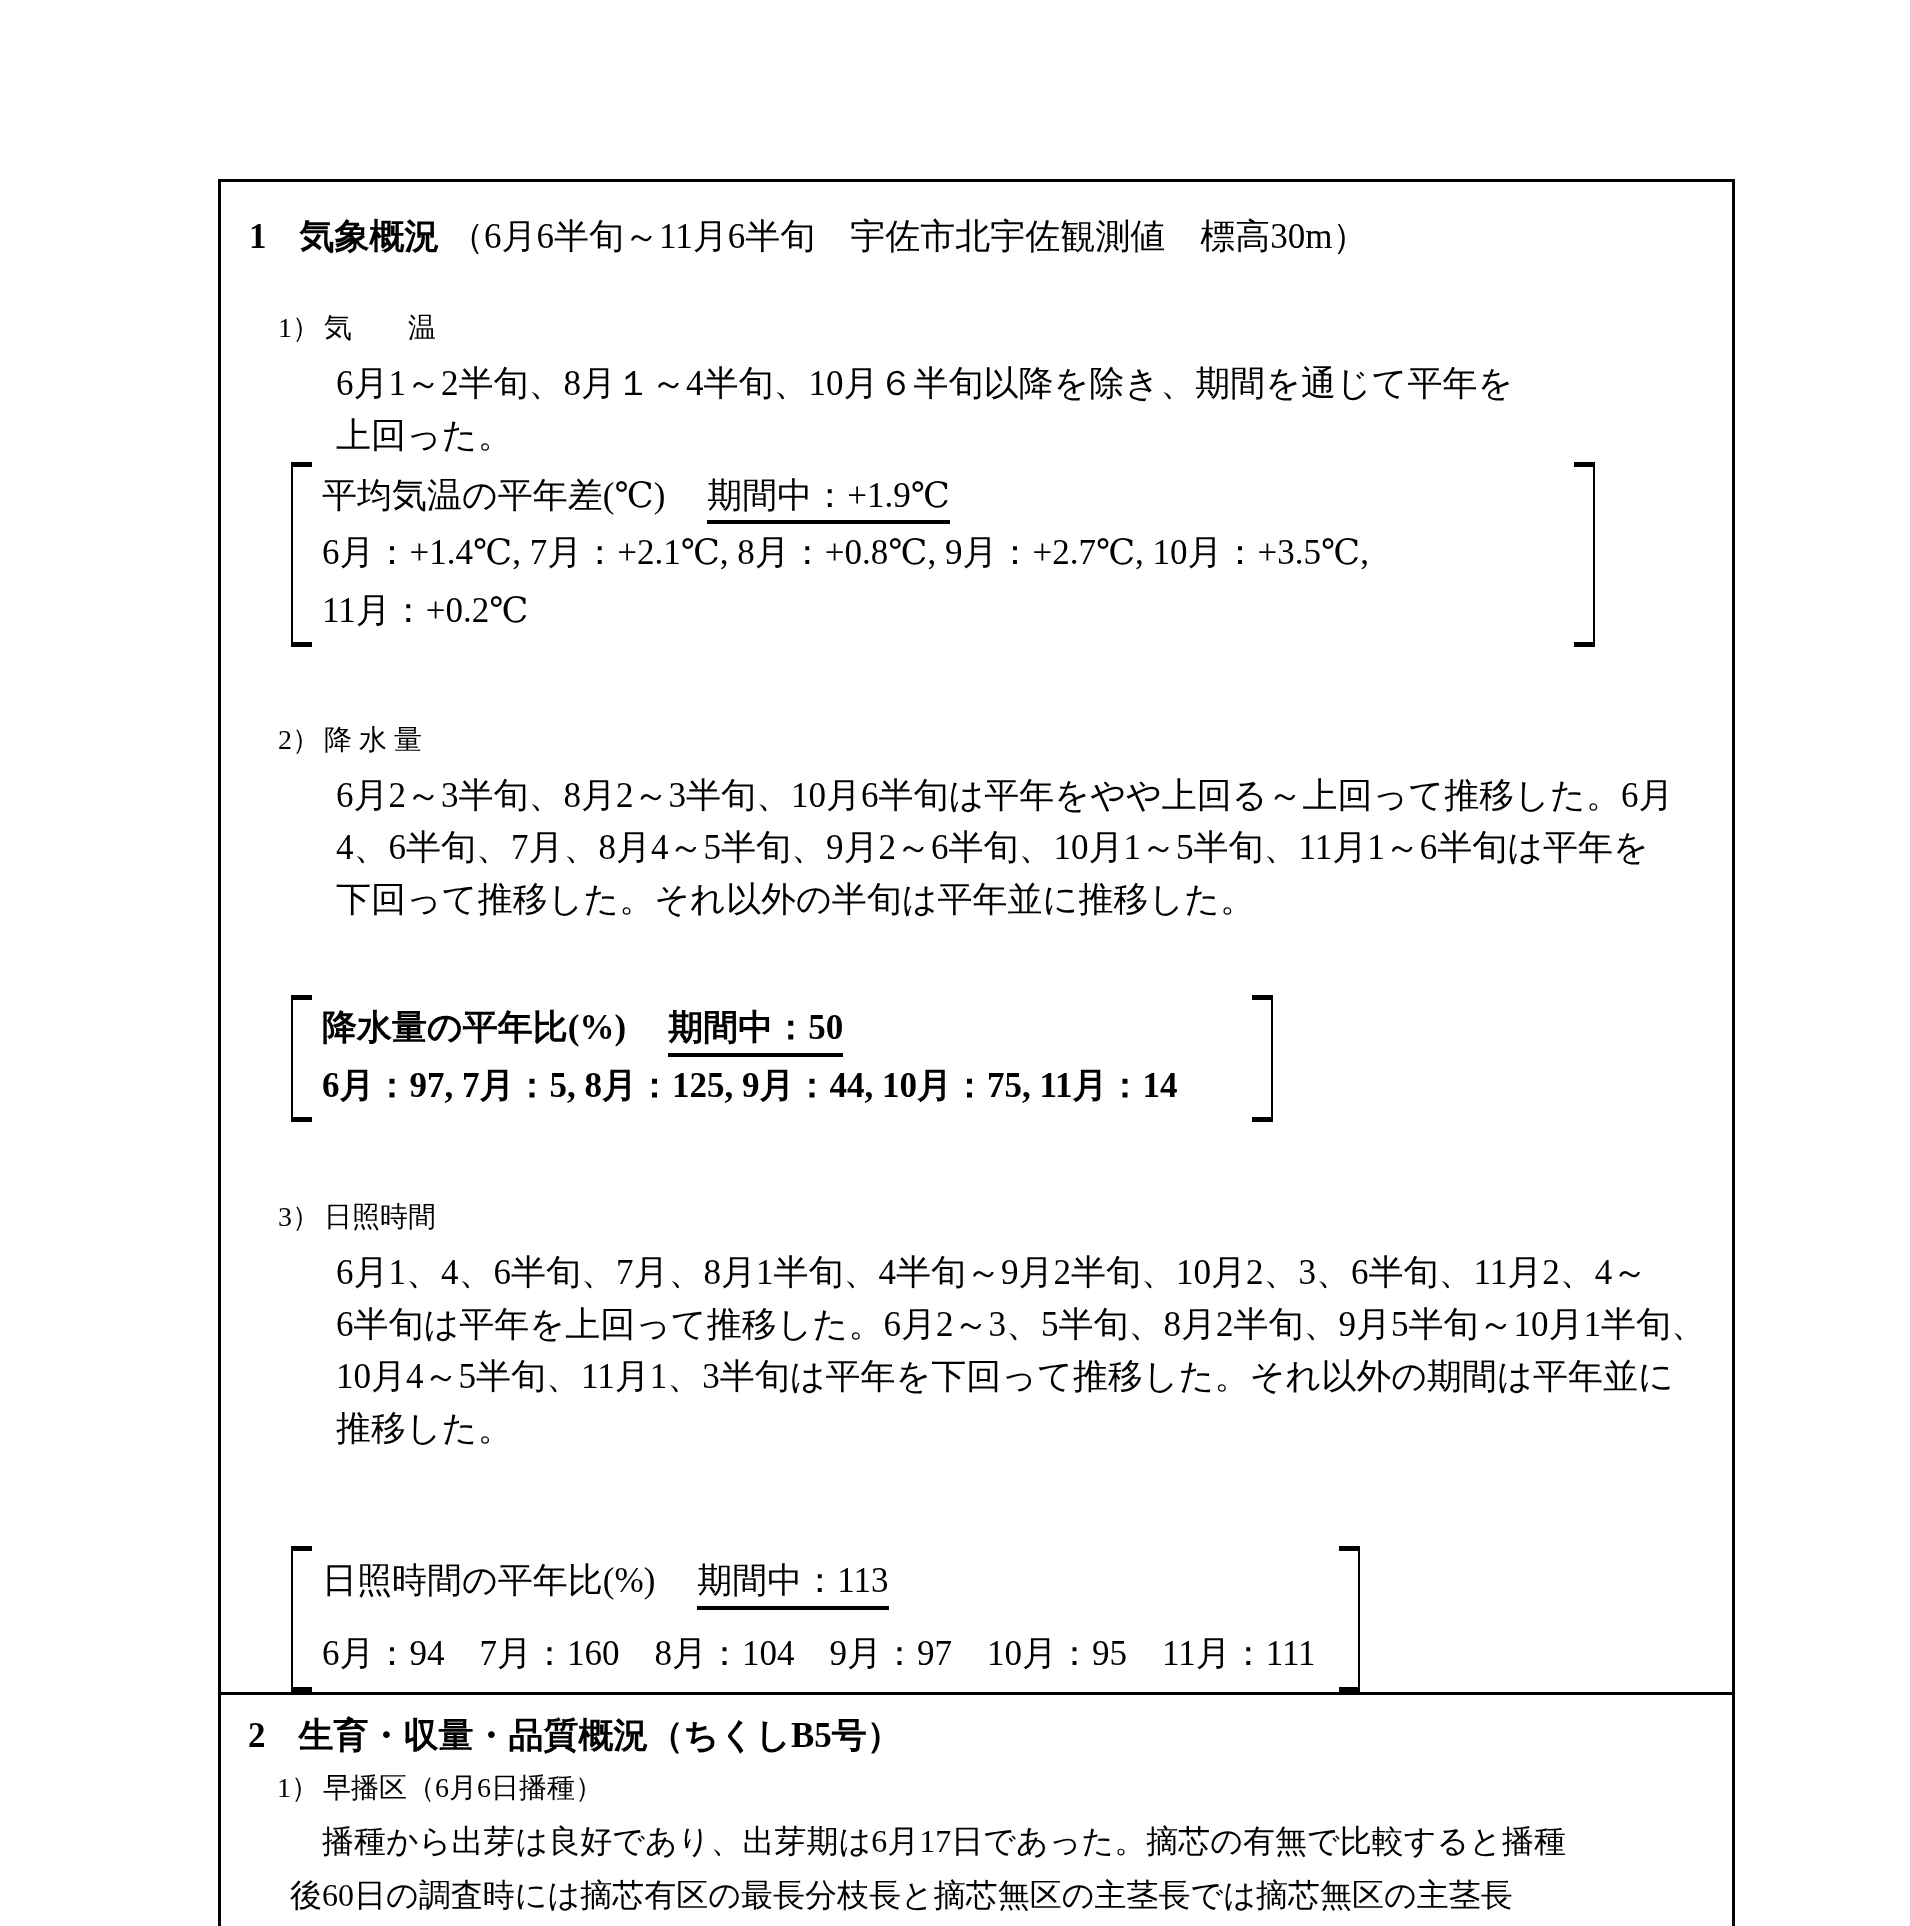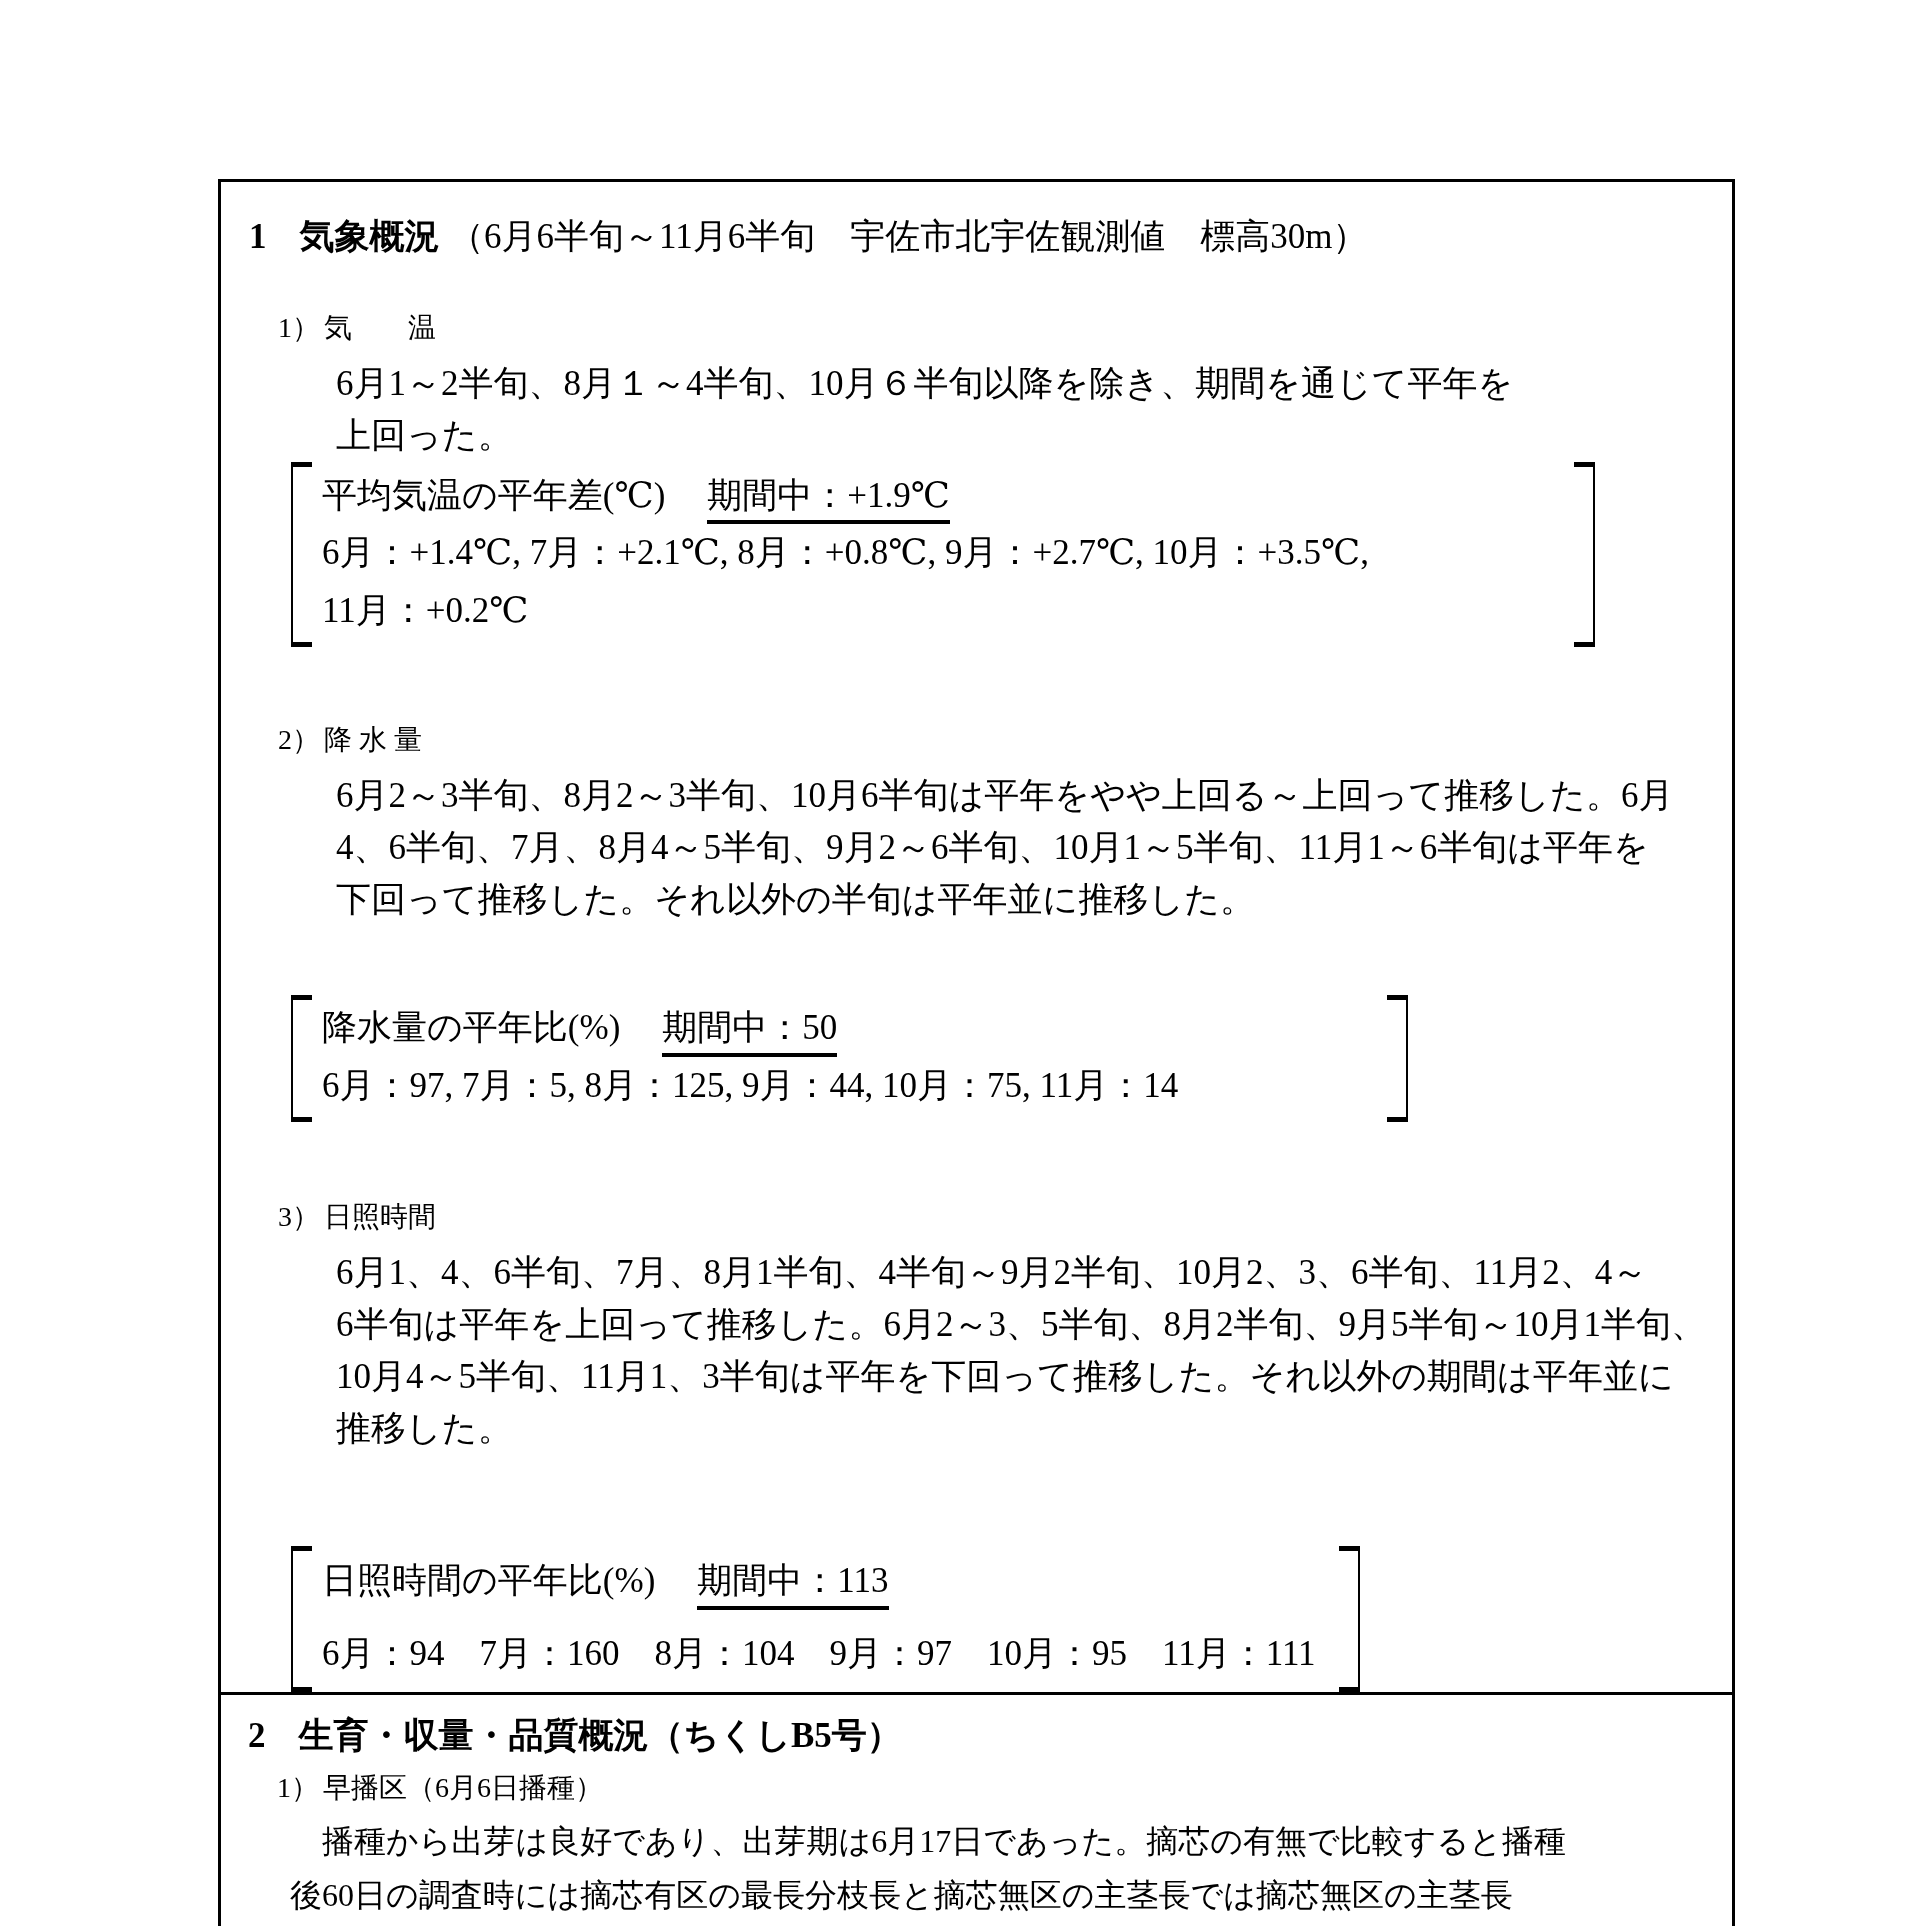--- a/index.html
+++ b/index.html
@@ -35,21 +35,21 @@
   .stat::before {
     content:""; position:absolute; left:0; top:0; bottom:0; width:19px;
     border-left:2.7px solid #000; border-top:5px solid #000; border-bottom:5px solid #000;
   }
   .stat::after {
     content:""; position:absolute; right:0; top:0; bottom:0; width:19px;
     border-right:2.7px solid #000; border-top:5px solid #000; border-bottom:5px solid #000;
   }
   .stat-inner { padding:7.7px 35px 9.6px 31px; }
   .stat1 { width:1304px; }
-  .stat2 { width:1117px; margin-top:69px; }
+  .stat2 { width:982px; margin-top:69px;font-weight:bold; }
   .stat3 { width:1069px; margin-top:91px; }
   .stat1 .stat-inner { padding-top:7.7px; padding-bottom:9.6px; }
   .stat3 .stat-inner { padding-top:9.6px; padding-bottom:11.6px; }
   .stat-row2 { margin-top:5.8px; }
   .stat3 .stat-row2 { margin-top:21px; }
   .period { border-bottom:4.2px solid #000; padding-bottom:5.4px; margin-left:42px; }
 
   .para { margin-left:42px; }
   .b2line { font-size:32px; line-height:54px; white-space:nowrap; }
 </style>

